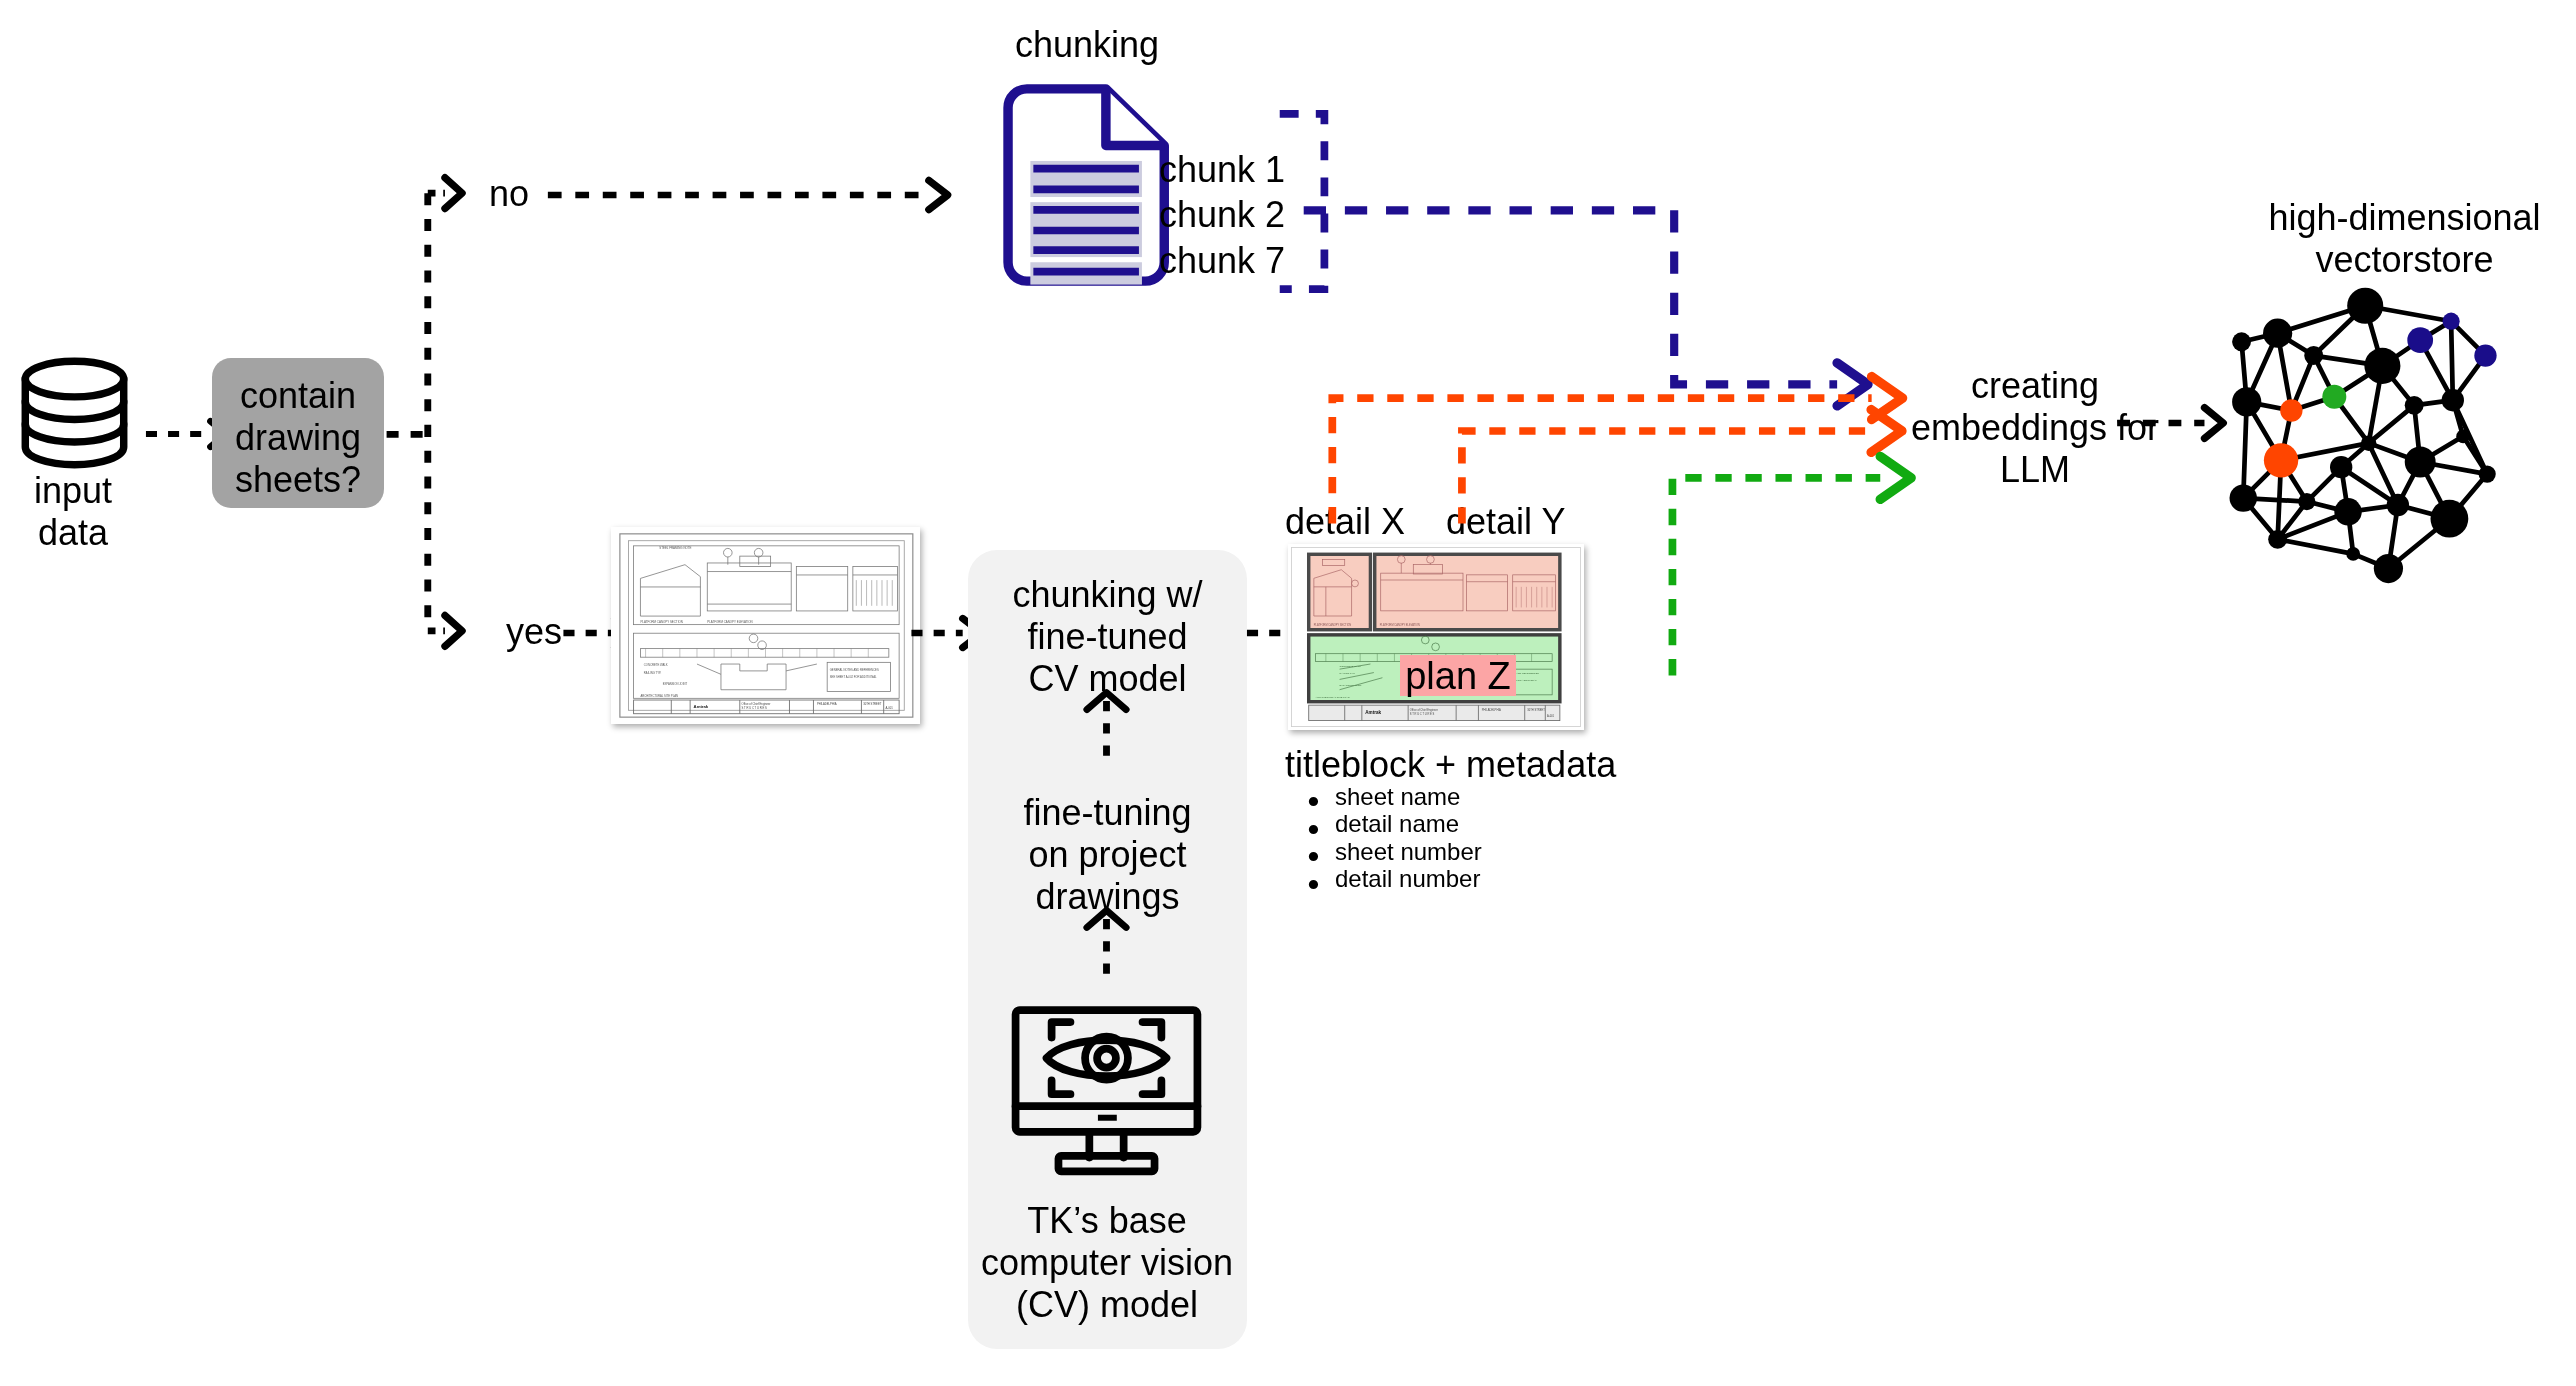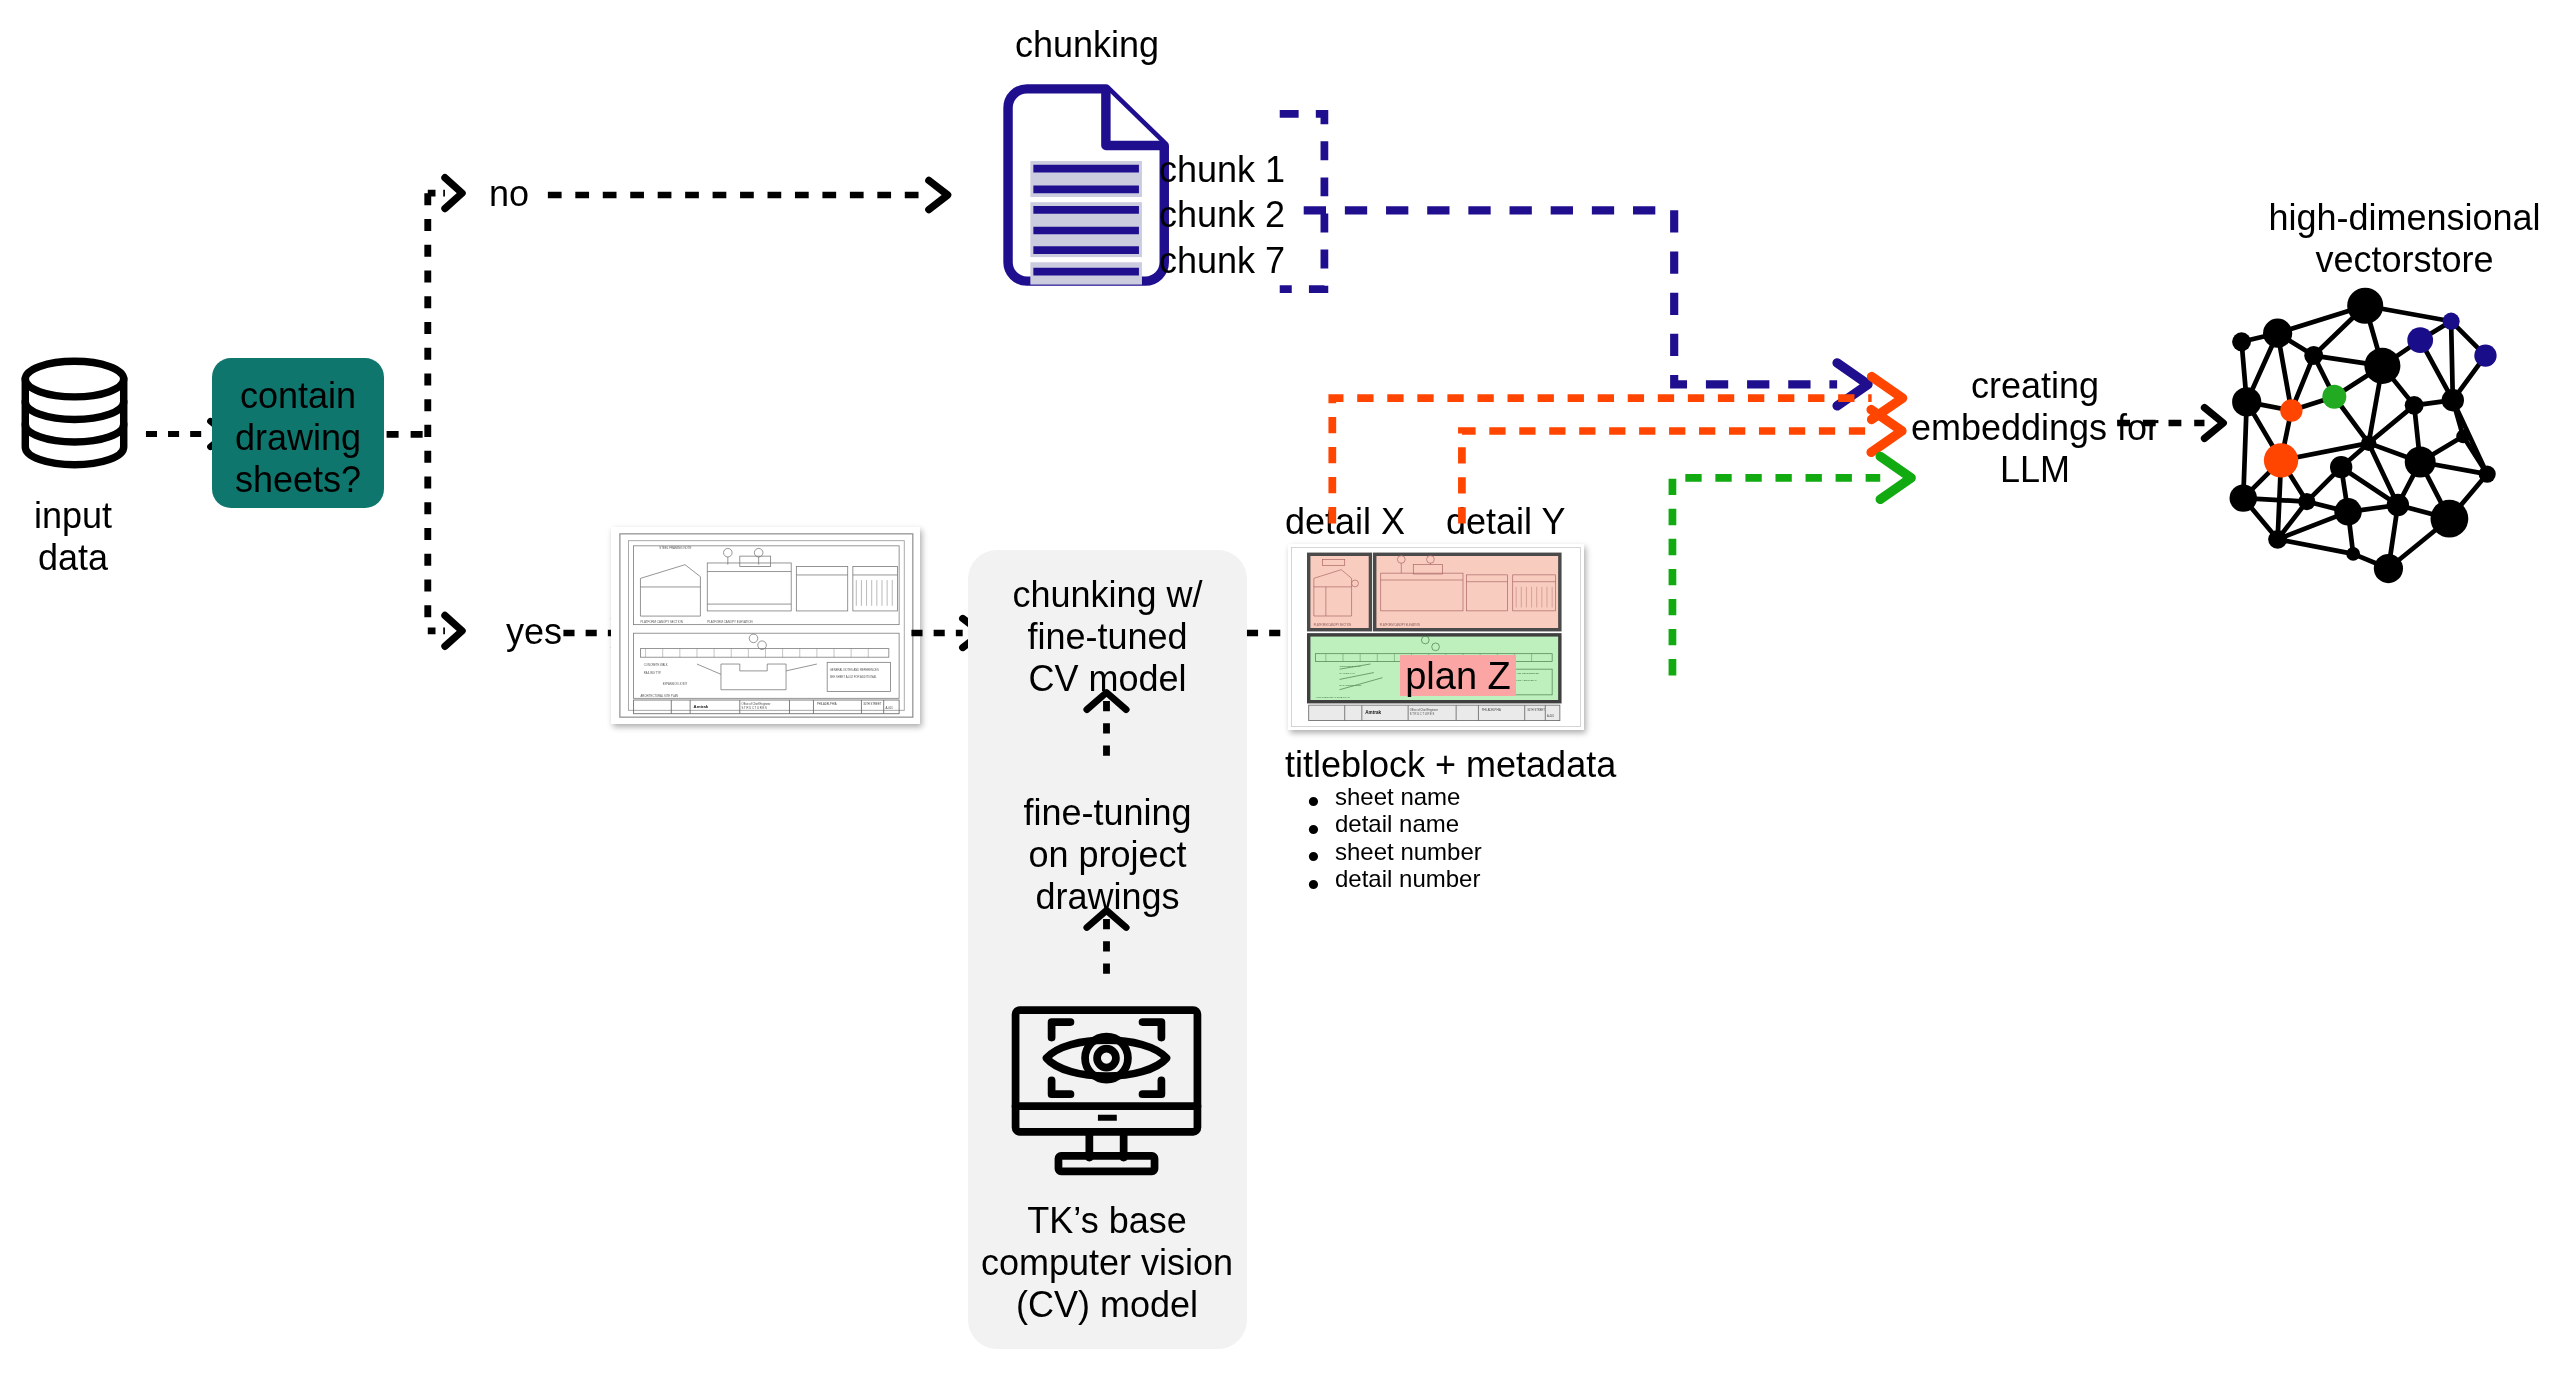--- a/index.html
+++ b/index.html
@@ -3,42 +3,42 @@
 <meta charset="utf-8">
 <style>
   html,body{margin:0;padding:0;background:#ffffff;}
   body{width:2576px;height:1387px;position:relative;overflow:hidden;
        font-family:"Liberation Sans","DejaVu Sans",sans-serif;color:#000;}
   .abs{position:absolute;}
   .ctr{text-align:center;}
   .lbl{font-size:36px;line-height:1.16;color:#000000;white-space:nowrap;}
   .lbl-wrap{font-size:36px;line-height:1.17;color:#000;}
   .panel{background:#f2f2f2;border-radius:29px;}
-  .panel-sm{background:#0f766e;border-radius:19px;}
+  .panel-sm{background:#a3a3a3;border-radius:19px;}
   svg{display:block;overflow:visible;}
   ul.meta{margin:0;padding:0 0 0 50px;list-style:none;}
   ul.meta li{font-size:24px;line-height:1.145;position:relative;}
   ul.meta li:before{content:"\2022";position:absolute;left:-27.5px;top:-0.9px;font-size:34px;}
   .sheet-img{background:#ffffff;box-shadow:1.7px 2.6px 6px rgba(0,0,0,.32);}
   .planz{background:#fca5a5;font-size:38px;line-height:1;padding:1.7px 5.2px;}
 </style>
 </head>
 <body>
 
 <div class="abs" style="left:15.5px;top:357px;width:117px;height:172px;">
   <svg width="117" height="112" viewBox="0 0 68 66">
     <g fill="none" stroke="#000" stroke-width="4.4" stroke-linecap="round" stroke-linejoin="round">
       <ellipse cx="34" cy="13" rx="29" ry="10.5"></ellipse>
       <path d="M5 13 V53 a29 10.5 0 0 0 58 0 V13"></path>
       <path d="M5 26.3 a29 10.5 0 0 0 58 0"></path>
       <path d="M5 39.6 a29 10.5 0 0 0 58 0"></path>
     </g>
   </svg>
 </div>
-<div class="abs ctr lbl-wrap" style="left:0px;top:495px;width:146px;">
+<div class="abs ctr lbl-wrap" style="left:0px;top:470px;width:146px;">
   <div>input</div>
   <div>data</div>
 </div>
 
 <svg class="abs" style="left:144px;top:417px;" width="94" height="34" viewBox="0 0 110 40">
   <line x1="2" y1="20" x2="78" y2="20" stroke="#000" stroke-width="7" stroke-dasharray="13 13"></line>
   <polyline points="78,5 96,20 78,35" fill="none" stroke="#000" stroke-width="8" stroke-linecap="round" stroke-linejoin="round"></polyline>
 </svg>
 
 <div class="abs panel-sm ctr" style="left:212px;top:358px;width:172px;height:150px;padding-top:17px;box-sizing:border-box;">

